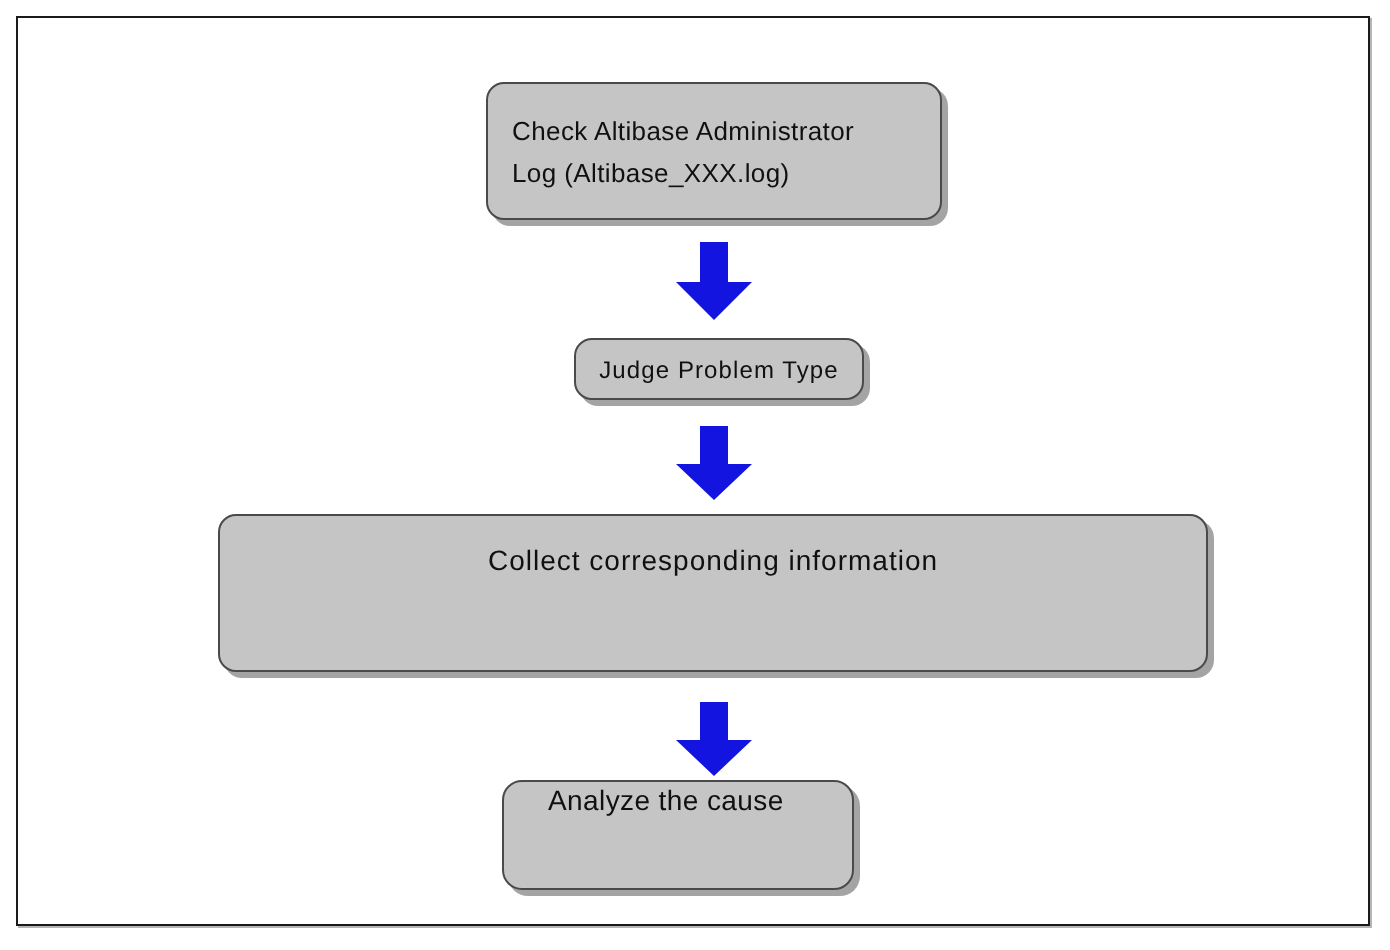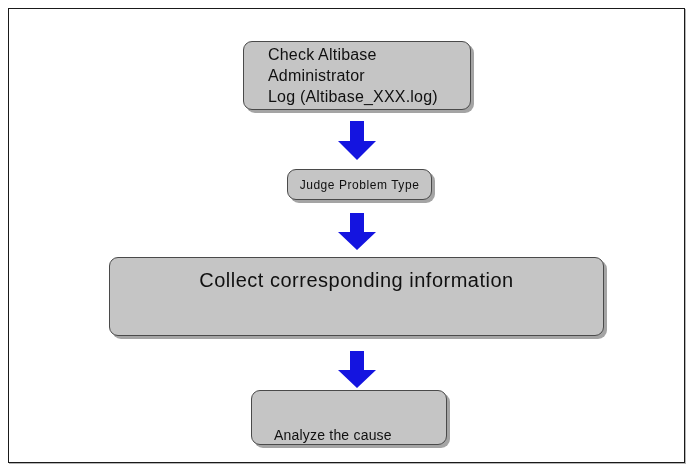--- a/index.html
+++ b/index.html
@@ -57,24 +57,24 @@
 
   
   #node-check-log {
     left: 234px;
     top: 32px;
     width: 228px;
     height: 69px;
     align-items: center;
   }
   #node-check-log .label {
-    font-size: 16px;
+    font-size: 13px;
     line-height: 21px;
     text-align: left;
-    padding-left: 24px;
+    padding-left: 12px;
     padding-right: 8px;
     width: 100%;
   }
 
   
   #node-judge-type {
     left: 278px;
     top: 160px;
     width: 145px;
     height: 31px;
@@ -89,34 +89,35 @@
 
   
   #node-collect-info {
     left: 100px;
     top: 248px;
     width: 495px;
     height: 79px;
     align-items: flex-start;
   }
   #node-collect-info .label {
-    font-size: 20px;
+    font-size: 14px;
     line-height: 18px;
     letter-spacing: 0.5px;
     padding-top: 13px;
     width: 100%;
   }
 
   
   #node-analyze-cause {
     left: 242px;
     top: 381px;
-    width: 196px;
+    width: 176px;
     height: 55px;
-    align-items: flex-end;
+    align-items: flex-start;
+    border-radius: 10px;
   }
   #node-analyze-cause .label {
     font-size: 14px;
     line-height: 18px;
     text-align: left;
     padding-left: 22px;
     padding-right: 8px;
     width: 100%;
   }
 

